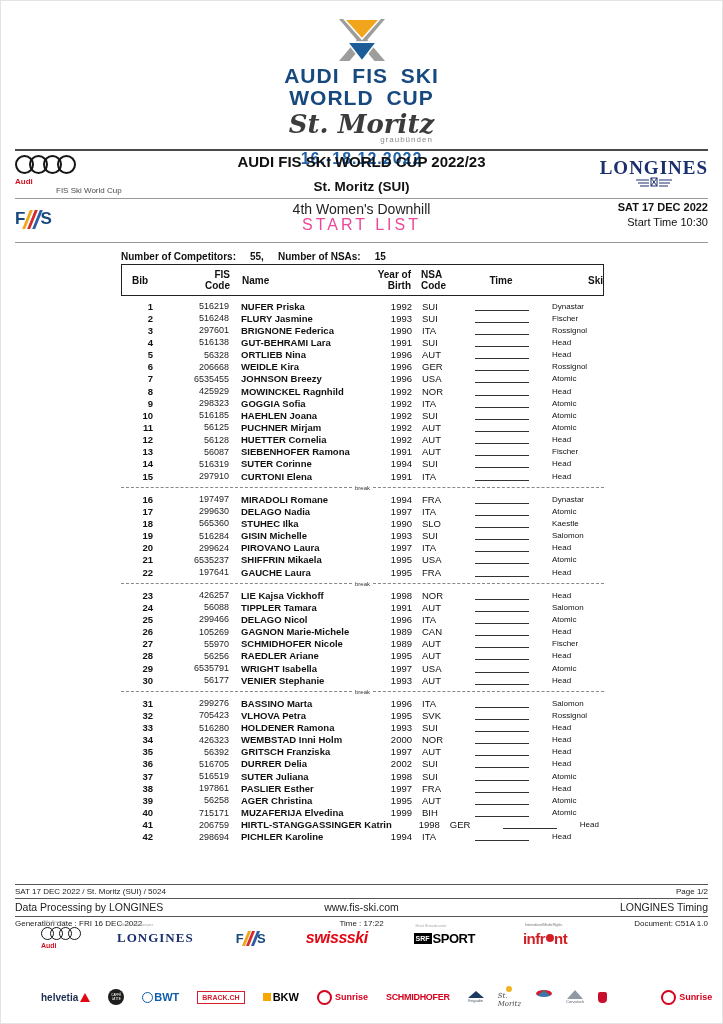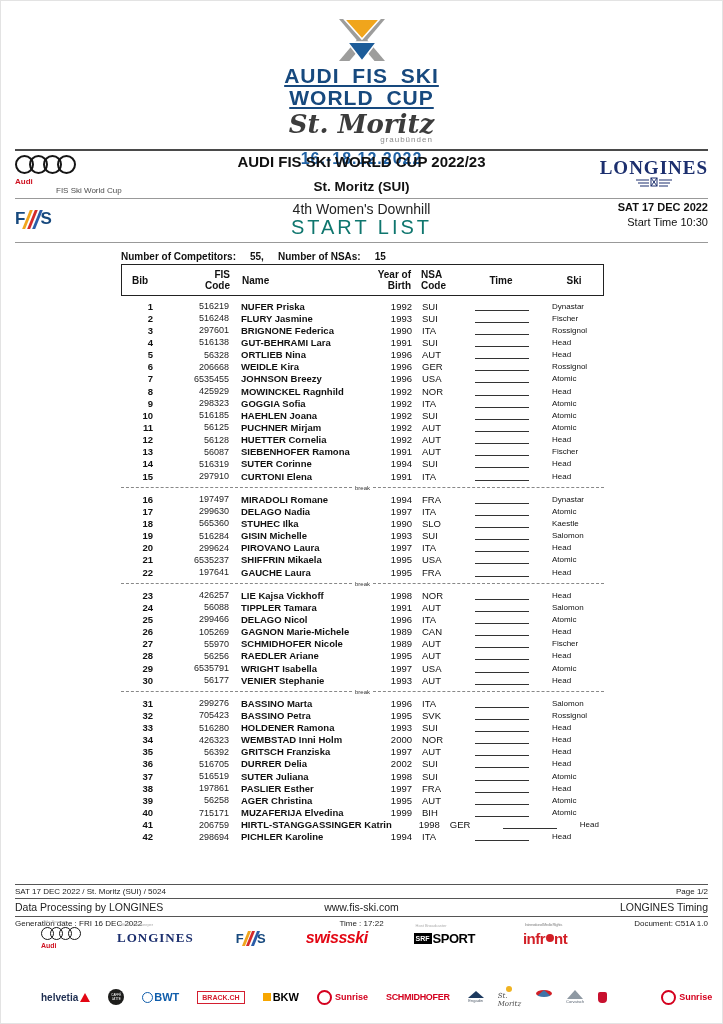--- a/index.html
+++ b/index.html
@@ -2,21 +2,21 @@
 <html><head>
 <meta charset="utf-8">
 <style>
   html,body{margin:0;padding:0;background:#fff;}
   body{font-family:"Liberation Sans",sans-serif;color:#111;}
   .page{position:relative;width:723px;height:1024px;background:#fff;border:1px solid #e3e3e3;box-sizing:border-box;overflow:hidden;}
 
   
   .evt{position:absolute;top:18px;left:0;width:100%;text-align:center;}
   .evt-mark{display:inline-block;}
-  .evt-l1,.evt-l2{font-weight:bold;color:#17497e;font-size:21px;letter-spacing:1px;word-spacing:6px;line-height:22px;text-decoration:underline;}
+  .evt-l1,.evt-l2{font-weight:bold;color:#17497e;font-size:21px;letter-spacing:1px;word-spacing:6px;line-height:22px;}
   .evt-script{font-family:"DejaVu Serif",serif;font-style:italic;font-weight:bold;font-size:26px;color:#3c3c3c;line-height:26px;margin-top:2px;}
   .evt-region{font-size:8px;color:#8a8a8a;letter-spacing:1px;margin-top:-2px;padding-left:90px;}
   .evt-dates{font-weight:bold;color:#1f61a4;font-size:16px;letter-spacing:1px;margin-top:6px;}
 
   
   .rule{position:absolute;left:14px;right:14px;border-top:2px solid #4a4a4a;}
   .rule.thin{border-top:1.5px solid #999;}
   .hdr{position:absolute;left:14px;right:14px;top:150px;height:46px;}
   .hdr-title{position:absolute;left:0;right:0;top:2px;text-align:center;font-weight:bold;font-size:15px;color:#111;}
   .hdr-loc{position:absolute;left:0;right:0;top:28px;text-align:center;font-weight:bold;font-size:13.5px;color:#111;}
@@ -24,40 +24,40 @@
   .rings{display:flex;}
   .ring{width:15px;height:15px;border:2.2px solid #151515;border-radius:50%;margin-right:-5px;background:transparent;}
   .audi-word{color:#cf1322;font-weight:bold;font-size:8px;margin-top:3px;}
   .audi-sub{color:#4c4c4c;font-size:8px;padding-left:41px;}
   .longines{position:absolute;right:0;top:6px;text-align:center;}
   .longines-word{font-family:"Liberation Serif",serif;font-weight:bold;font-size:19px;color:#1c2f6e;letter-spacing:1px;}
   .wing{display:block;margin:0 auto;margin-top:-2px;}
 
   .hdr2{position:absolute;left:14px;right:14px;top:200px;height:40px;}
   .race{position:absolute;left:0;right:0;top:0;text-align:center;font-size:14px;color:#222;}
-  .doctitle{position:absolute;left:0;right:0;top:15px;text-align:center;font-size:20px;letter-spacing:3px;color:#0f766e;}
+  .doctitle{position:absolute;left:0;right:0;top:15px;text-align:center;font-size:16px;letter-spacing:3px;color:#ec4899;}
   .fis-logo{position:absolute;left:0;top:8px;display:flex;align-items:center;font-weight:bold;color:#17497e;font-size:17px;}
   .fis-sl{display:inline-block;width:3px;height:19px;margin:0 1px;transform:skewX(-22deg);}
   .hdr-date{position:absolute;right:0;top:0;text-align:right;font-size:11px;}
   .hdr-date .d1{font-weight:bold;}
   .hdr-date .d2{margin-top:3px;}
 
   
   .meta{position:absolute;left:120px;top:250px;font-weight:bold;font-size:10px;}
   .meta span{margin-right:14px;}
   .tbl{position:absolute;left:120px;top:263px;width:483px;}
   .thead{border:1.5px solid #222;display:grid;grid-template-columns:36px 76px 1fr 48px 46px 88px 58px;padding:4px 0 4px 0;font-weight:bold;font-size:10px;line-height:11px;}
   .thead .h{display:flex;flex-direction:column;justify-content:center;}
   .h-bib{text-align:center;}
   .h-fis{text-align:right;padding-right:4px;}
   .h-name{padding-left:8px;justify-content:center;}
   .h-yob{text-align:right;}
   .h-nsa{padding-left:10px;}
   .h-time{text-align:center;}
-  .h-ski{text-align:center;}
+  .h-ski{text-align:right;}
 
   .tbody{margin-top:4px;}
   .tr{display:grid;grid-template-columns:36px 76px 1fr 48px 46px 88px 58px;height:12.15px;align-items:center;font-size:9.5px;}
   .c-bib{font-weight:bold;text-align:right;padding-right:4px;}
   .c-fis{font-size:9px;text-align:right;padding-right:4px;color:#222;}
   .c-name{font-weight:bold;padding-left:8px;white-space:nowrap;}
   .c-yob{text-align:right;}
   .c-nsa{padding-left:10px;}
   .c-time{display:flex;justify-content:center;}
   .tline{display:inline-block;width:54px;height:8px;border-bottom:1.2px solid #333;}
@@ -551,21 +551,21 @@
           <span class="c-yob">1996</span>
           <span class="c-nsa">ITA</span>
           <span class="c-time">
             <span class="tline"></span>
           </span>
           <span class="c-ski">Salomon</span>
         </div>
         <div class="tr">
           <span class="c-bib">32</span>
           <span class="c-fis">705423</span>
-          <span class="c-name">BASSINO Petra</span>
+          <span class="c-name">VLHOVA Petra</span>
           <span class="c-yob">1995</span>
           <span class="c-nsa">SVK</span>
           <span class="c-time">
             <span class="tline"></span>
           </span>
           <span class="c-ski">Rossignol</span>
         </div>
         <div class="tr">
           <span class="c-bib">33</span>
           <span class="c-fis">516280</span>

